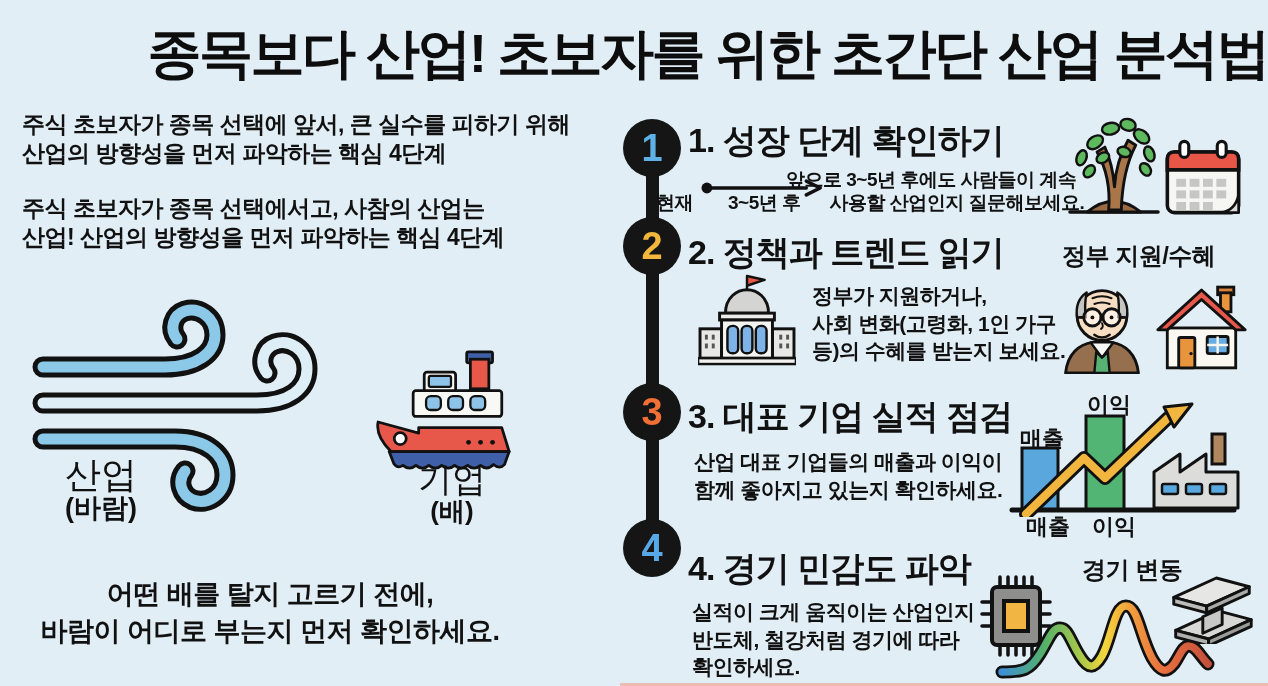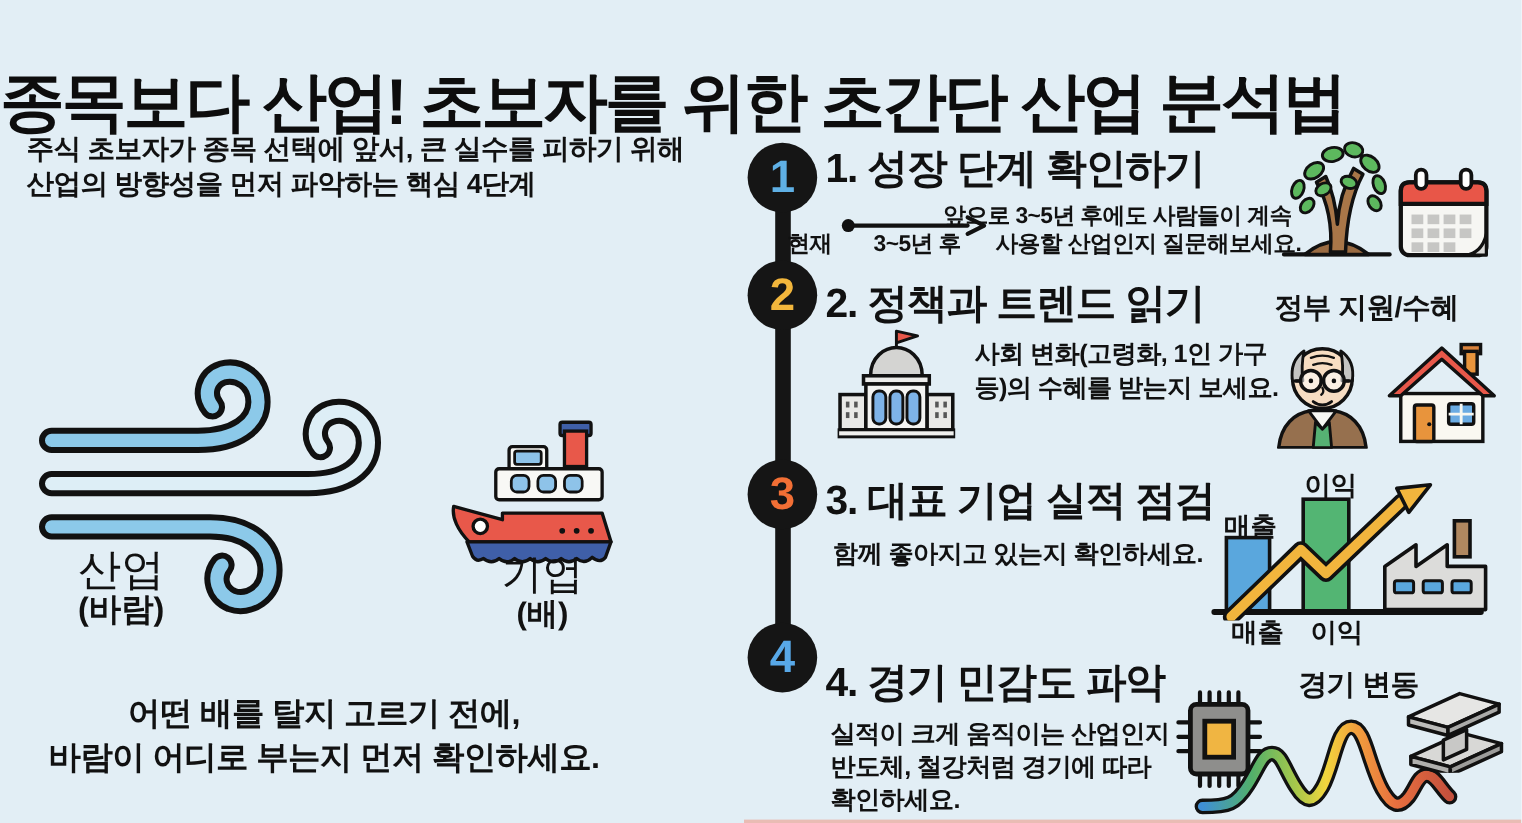--- a/index.html
+++ b/index.html
@@ -4,24 +4,23 @@
 <style>
   html,body{margin:0;padding:0;}
   #canvas{
     position:relative;width:1268px;height:686px;overflow:hidden;
     background:#e2eef5;
     font-family:"Liberation Sans","DejaVu Sans",sans-serif;
     color:#111;
   }
   .abs{position:absolute;}
   .title{
-    left:0;right:0;top:18px;text-align:left;
+    left:0;right:0;top:18px;text-align:right;
     font-size:54px;font-weight:900;letter-spacing:-2.5px;color:#0d0d0d;
     white-space:nowrap;
-    margin-top:31px;
   }
   .intro{font-size:23px;font-weight:800;line-height:29px;letter-spacing:-0.5px;white-space:nowrap;}
   .intro-p1{left:22px;top:110px;}
   .intro-p2{left:22px;top:194px;}
   .metaphor-label{text-align:center;line-height:1.05;white-space:nowrap;}
   .metaphor-label .main{font-size:36px;font-weight:400;}
   .metaphor-label .sub{font-size:27px;font-weight:800;}
   .wind-label{left:36px;top:456px;width:130px;}
   .ship-label{left:392px;top:462px;width:120px;}
   .ship-label .main{font-size:34px;}
@@ -69,20 +68,24 @@
 <body>
 
 <div id="canvas">
 
   <div class="abs title">종목보다 산업! 초보자를 위한 초간단 산업 분석법</div>
 
   <div class="abs intro intro-p1">
     <div>주식 초보자가 종목 선택에 앞서, 큰 실수를 피하기 위해</div>
     <div>산업의 방향성을 먼저 파악하는 핵심 4단계</div>
   </div>
+  <div class="abs intro intro-p2">
+    <div>주식 초보자가 종목 선택에서고, 사참의 산업는</div>
+    <div>산업! 산업의 방향성을 먼저 파악하는 핵심 4단계</div>
+  </div>
 
   <div class="abs" style="left:25px;top:295px;">
     <svg width="310" height="225" viewBox="0 0 310 225" fill="none">
       <g stroke-linecap="round" fill="none">
         <path d="M18 72 H140 C172 72 190 58 190 40 C190 22 174 12 160 16 C148 20 144 34 152 44" stroke="#111" stroke-width="21"></path>
         <path d="M18 72 H140 C172 72 190 58 190 40 C190 22 174 12 160 16 C148 20 144 34 152 44" stroke="#8cc9e9" stroke-width="11"></path>
         <path d="M18 108 H232 C264 108 282 94 282 74 C282 54 264 44 250 49 C238 53 234 68 242 78" stroke="#111" stroke-width="21"></path>
         <path d="M18 108 H232 C264 108 282 94 282 74 C282 54 264 44 250 49 C238 53 234 68 242 78" stroke="#ddeef6" stroke-width="11"></path>
         <path d="M18 144 H150 C182 144 200 160 200 180 C200 200 182 210 168 205 C156 200 152 186 160 176" stroke="#111" stroke-width="21"></path>
         <path d="M18 144 H150 C182 144 200 160 200 180 C200 200 182 210 168 205 C156 200 152 186 160 176" stroke="#8cc9e9" stroke-width="11"></path>
@@ -212,20 +215,21 @@
           <rect x="14" y="71" width="3" height="5"></rect>
         <rect x="83" y="62" width="3" height="5"></rect>
           <rect x="90" y="62" width="3" height="5"></rect>
         <rect x="83" y="71" width="3" height="5"></rect>
           <rect x="90" y="71" width="3" height="5"></rect>
       </g>
       <rect x="0" y="86" width="100" height="6" fill="#f0f0ee" stroke="#111" stroke-width="2.5"></rect>
     </svg>
   </div>
   <div class="abs step-desc s2-desc">
+    <div>정부가 지원하거나,</div>
     <div>사회 변화(고령화, 1인 가구</div>
     <div>등)의 수혜를 받는지 보세요.</div>
   </div>
   <div class="abs" style="left:1056px;top:280px;">
     <svg width="92" height="94" viewBox="0 0 96 98">
       <path d="M10 97 C12 77 24 67 38 65 H58 C72 67 84 77 86 97 Z" fill="#96704e" stroke="#111" stroke-width="3" stroke-linejoin="round"></path>
       <path d="M36 65 L48 81 L60 65 Z" fill="#f8f8f4" stroke="#111" stroke-width="2.5" stroke-linejoin="round"></path>
       <path d="M42 75 L48 81 L54 75 L56 97 L40 97 Z" fill="#56b173" stroke="#111" stroke-width="2.5" stroke-linejoin="round"></path>
       <circle cx="48" cy="37" r="26" fill="#f7ddc2" stroke="#111" stroke-width="3"></circle>
       <path d="M22 39 C20 25 26 17 32 13 C30 23 30 31 31 39 Z" fill="#c4c4c2" stroke="#111" stroke-width="2.5" stroke-linejoin="round"></path>
@@ -248,20 +252,21 @@
       <path d="M4 50 L50 8 L96 50 L86 50 L50 18 L14 50 Z" fill="#e8584a" stroke="#111" stroke-width="3" stroke-linejoin="round"></path>
       <rect x="26" y="58" width="17" height="32" rx="2" fill="#e8943c" stroke="#111" stroke-width="3"></rect>
       <circle cx="39" cy="75" r="1.8" fill="#111"></circle>
       <rect x="56" y="57" width="22" height="18" rx="2" fill="#6aabe2" stroke="#111" stroke-width="3"></rect>
       <path d="M67 57 V75 M56 66 H78" stroke="#f8f8f1" stroke-width="2.5"></path>
     </svg>
   </div>
 
   <div class="abs step-title s3-title">3. 대표 기업 실적 점검</div>
   <div class="abs step-desc s3-desc">
+    <div>산업 대표 기업들의 매출과 이익이</div>
     <div>함께 좋아지고 있는지 확인하세요.</div>
   </div>
   <div class="abs chart-label lbl-profit-top">이익</div>
   <div class="abs chart-label lbl-revenue-top">매출</div>
   <div class="abs" style="left:1008px;top:402px;">
     <svg width="232" height="115" viewBox="0 0 232 115" fill="none">
       <rect x="14" y="46" width="36" height="62" fill="#5aa7dd" stroke="#111" stroke-width="3"></rect>
       <rect x="78" y="14" width="38" height="94" fill="#53b573" stroke="#111" stroke-width="3"></rect>
       <path d="M4 108 H226" stroke="#111" stroke-width="5" stroke-linecap="round"></path>
       <path d="M18 112 L76 56 L97 76 L160 16" stroke="#111" stroke-width="14" stroke-linecap="round" stroke-linejoin="round"></path>

